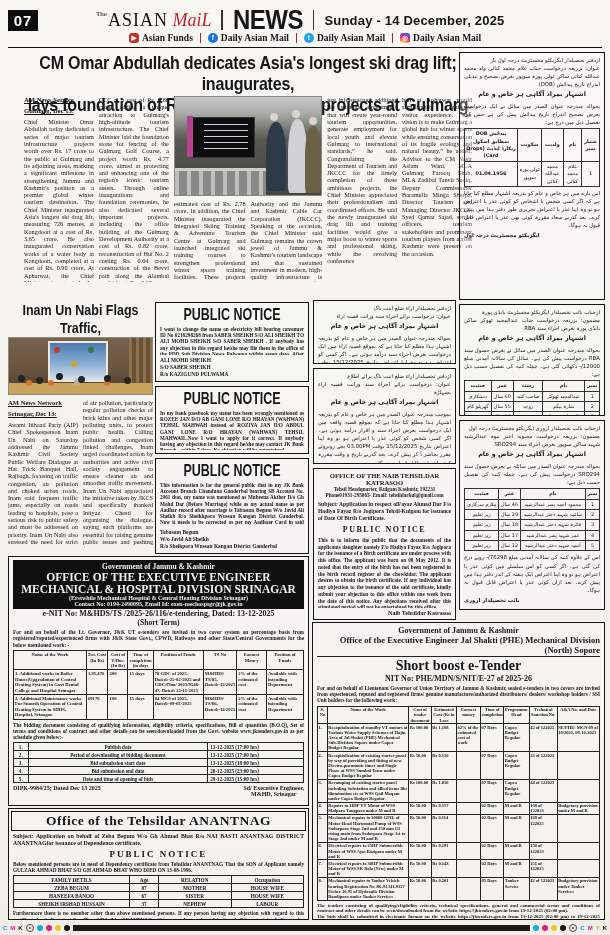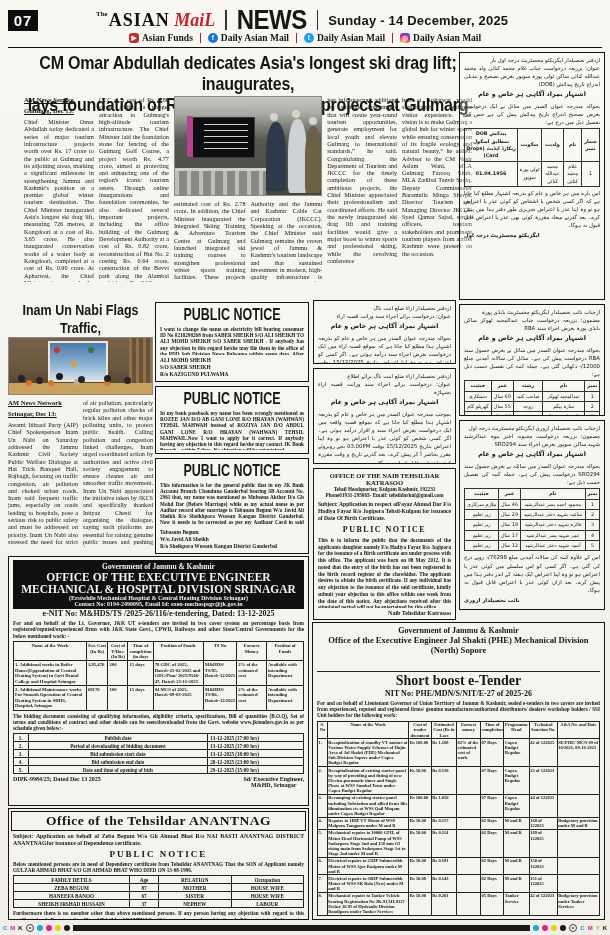--- a/index.html
+++ b/index.html
@@ -1,21 +1,21 @@
 <!DOCTYPE html>
 <html><head>
 <meta charset="utf-8">
 <style>
 *{box-sizing:border-box;margin:0;padding:0}
 body{width:610px;height:935px;margin:0;background:#f6f5f0;font-family:"Liberation Serif",serif;color:#161616}
 #page{position:relative;width:610px;height:935px;overflow:hidden;background:linear-gradient(180deg,#f8f7f2,#f0eee7)}
 
 .hdr{position:absolute;left:8px;top:7px;width:594px;height:26px;display:flex;align-items:center}
 .pageno{width:30px;height:21px;background:#0d0d0d;color:#fff;font:bold 15px/21px "Liberation Sans",sans-serif;text-align:center;letter-spacing:1px}
-.mast{margin-left:58px;font-weight:bold;font-size:18px;white-space:nowrap}
+.mast{margin-left:58px;font-weight:normal;font-size:18px;white-space:nowrap}
 .mast-the{font-size:7px;vertical-align:top;margin-right:1px}
 .mast-main{letter-spacing:1px;color:#131313}
 .mast-accent{color:#c9202d;font-style:italic}
 .vbar{width:1.5px;height:20px;background:#333;margin:0 10px}
 .section{font:bold 24px "Liberation Sans",sans-serif;letter-spacing:-0.5px;transform:scaleY(1.15)}
 .issuedate{font:bold 13px "Liberation Sans",sans-serif;letter-spacing:.2px}
 .soc{position:absolute;left:0;top:33px;width:610px;display:flex;justify-content:center;font:bold 9.5px "Liberation Serif",serif}
 .soc-item{display:flex;align-items:center;gap:3px;padding:0 7px;border-left:1.2px solid #b0232d}
 .soc-item:first-child{border-left:none}
 .si{width:10px;height:10px;border-radius:50%;color:#fff;font:bold 6.5px/10px "Liberation Sans",sans-serif;text-align:center;display:inline-block}
@@ -115,21 +115,21 @@
 .a-sub{font:bold 5.8px/1.2 "Liberation Serif",serif;text-align:justify}
 .a-nt{font:bold 9px "Liberation Serif",serif;text-align:center;letter-spacing:2px;margin:2px 0}
 .a-intro{font:bold 5.2px/1.2 "Liberation Serif",serif;text-align:justify}
 .atab{width:100%;border-collapse:collapse;font:bold 5.2px "Liberation Serif",serif;margin:2px 0}
 .atab th,.atab td{border:.7px solid #222;padding:.5px;text-align:center}
 .atab th:nth-child(1){width:40%}.atab th:nth-child(2){width:10%}.atab th:nth-child(3){width:25%}.atab th:nth-child(4){width:25%}
 .a-outro{font:bold 5.2px/1.2 "Liberation Serif",serif;text-align:justify}
 
 .sopore{position:absolute;left:312px;top:622px;width:293px;height:298px;overflow:hidden}
 .s-gov{font:bold 8px "Liberation Serif",serif;text-align:center}
-.s-office{font:bold 8.6px "Liberation Serif",serif;text-align:center;border-bottom:.8px solid #222;padding-bottom:16px}
+.s-office{font:bold 8.6px "Liberation Serif",serif;text-align:right;border-bottom:.8px solid #222;padding-bottom:1px}
 .s-title{font:bold 14px "Liberation Serif",serif;text-align:center;margin-top:1px}
 .s-nit{font:bold 8px "Liberation Serif",serif;text-align:center}
 .s-intro{font:bold 5.2px/1.2 "Liberation Serif",serif;text-align:justify;margin:2px 0}
 .sop-tab{width:100%;border-collapse:collapse;font:bold 4.5px/1.15 "Liberation Serif",serif}
 .sop-tab th,.sop-tab td{border:.7px solid #222;padding:.5px;vertical-align:top}
 .sop-tab th{text-align:center}
 .sop-tab th:nth-child(1){width:3.5%}.sop-tab th:nth-child(2){width:29%}.sop-tab th:nth-child(3){width:8%}.sop-tab th:nth-child(4){width:9%}.sop-tab th:nth-child(5){width:8.5%}.sop-tab th:nth-child(6){width:8%}.sop-tab th:nth-child(7){width:9%}.sop-tab th:nth-child(8){width:10%}.sop-tab th:nth-child(9){width:15%}
 .s-notes{font:bold 4.9px/1.2 "Liberation Serif",serif;text-align:justify;margin-top:2px}
 
 .printbar{position:absolute;left:0;top:922px;width:610px;height:11px;display:flex;align-items:center;gap:3px;padding:0 3px}
@@ -411,20 +411,21 @@
   </div>
 
   <div class="mech box">
     <div class="mech-header">
       <div class="m-gov">Government of Jammu &amp; Kashmir</div>
       <div class="m-office">OFFICE OF THE EXECUTIVE ENGINEER MECHANICAL &amp; HOSPITAL DIVISION SRINAGAR</div>
       <div class="m-erst">(Erstwhile Mechanical Hospital &amp; Central Heating Division Srinagar)</div>
       <div class="m-contact">Contact No: 0194-2490095, Email Id: exen-mechospsgr@jk.gov.in</div>
     </div>
     <div class="m-nit">e-NIT No:  M&amp;HDS/TS /2025-26/116/e-tendering, Dated: 13-12-2025</div>
+    <div class="m-short">(Short Term)</div>
     <div class="m-intro">For and on behalf of the Lt. Governor, J&amp;K UT e-tenders are invited  in two cover system on percentage basis from registered/reputed/experienced firms with J&amp;K State Govt., CPWD, Railways and other State/Central Governments for the below mentioned work: -</div>
     <table class="mtab">
       <thead>
           <tr>
             <th>Name of the Work</th>
             <th>Est. Cost (In Rs)</th>
             <th>Cost of T/Doc. (In Rs)</th>
             <th>Time of completion (in days</th>
             <th>Position of Funds</th>
             <th>TS No</th>

